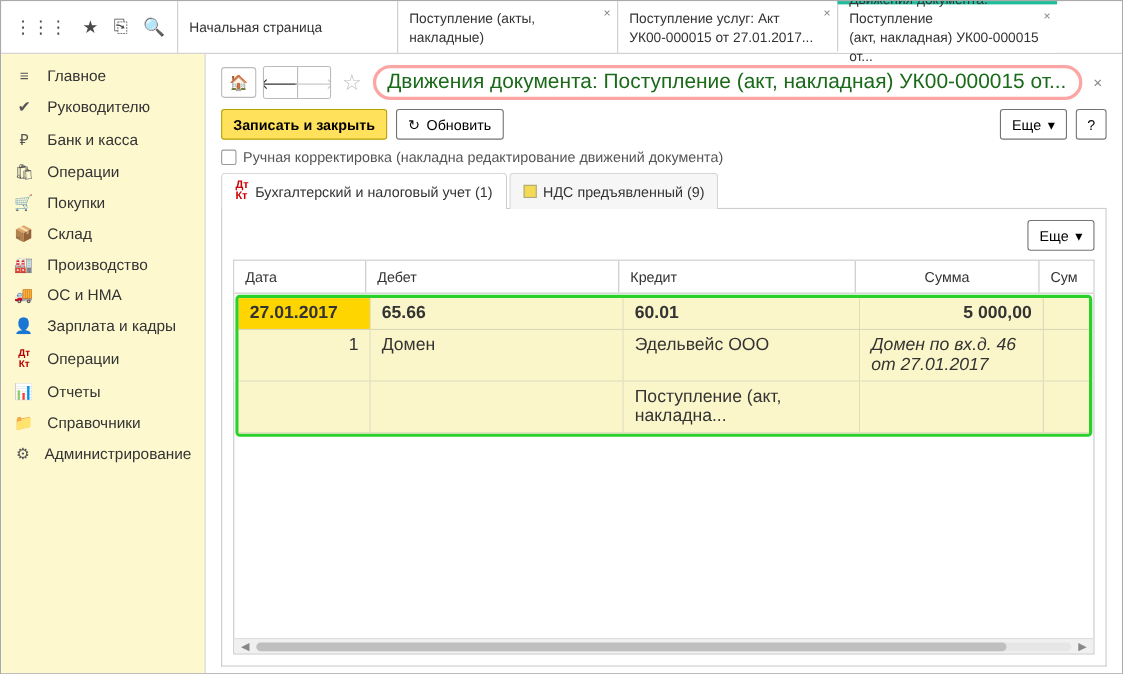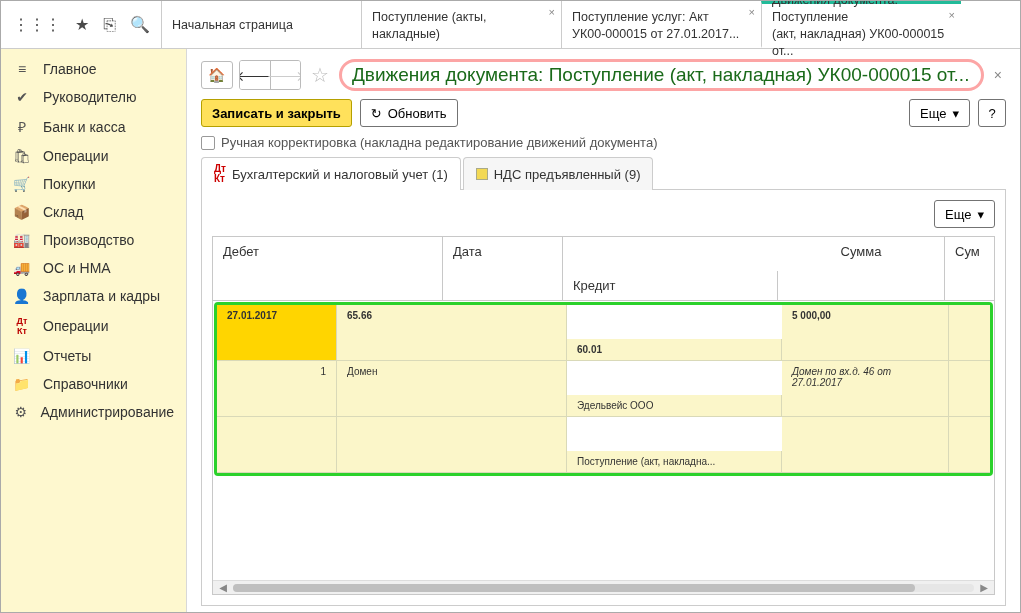--- a/index.html
+++ b/index.html
@@ -37,32 +37,32 @@
 .subtab .dk { color: #c00; font-size: 10px; font-weight: bold; line-height: 1; }
 .subtab .vat { width: 12px; height: 12px; background: #f3d954; border: 1px solid #aa8; display: inline-block; }
 .subpanel { flex: 1; border: 1px solid #ccc; border-top: none; padding: 10px; display: flex; flex-direction: column; overflow: hidden; }
 .grid-toolbar { display: flex; justify-content: flex-end; margin-bottom: 8px; }
 .grid-outer { flex: 1; border: 1px solid #c8c8c8; overflow: hidden; display: flex; flex-direction: column; }
 .grid-head { display: flex; background: #fff; border-bottom: 1px solid #c8c8c8; }
 .gh { padding: 7px 10px; font-size: 13px; color: #333; border-right: 1px solid #c8c8c8; }
 .gh:last-child { border-right: none; }
 .c-date { width: 120px; }
 .c-debit { width: 230px; }
-.c-credit { width: 215px; margin-top: 34px; }
+.c-credit { width: 215px; }
 .c-sum { width: 167px; }
 .c-sum2 { flex: 1; min-width: 30px; }
 .grid-body { flex: 1; overflow: auto; }
 .band { border: 3px solid #2bd12b; border-radius: 4px; margin: 1px; }
 .row { display: flex; }
-.row > div { border-right: 1px solid #d9d9b8; border-bottom: 1px solid #d9d9b8; padding: 5px 10px; font-size: 10px; }
+.row > div { border-right: 1px solid #d9d9b8; border-bottom: 1px solid #d9d9b8; padding: 5px 10px; font-size: 16px; }
 .row > div:last-child { border-right: none; }
 .row1 .c-date { background: #ffd500; font-weight: bold; }
 .row1 > div { background: #fbf6c9; font-weight: bold; }
 .row2 > div, .row3 > div, .row4 > div { background: #fbf6c9; }
-.c-sum { }
+.c-sum { text-align: right; }
 .row2 .c-date { text-align: right; }
 .row2 .c-sum, .row3 .c-sum, .row4 .c-sum { text-align: left; font-style: italic; }
 .scrollbar { height: 14px; background: #f0f0f0; display: flex; align-items: center; border-top: 1px solid #ddd; padding: 2px 4px; gap: 4px; }
 .sb-track { flex: 1; height: 8px; background: #e6e6e6; border-radius: 4px; position: relative; }
 .sb-thumb { position: absolute; left: 0; top: 0; height: 8px; width: 92%; background: #bfbfbf; border-radius: 4px; }
 .sb-arrow { width: 12px; color: #888; text-align: center; font-size: 10px; }
 </style>
 </head>
 <body>
 
@@ -195,22 +195,22 @@
     <div class="subpanel">
       <div class="grid-toolbar">
         <button class="btn">
             <span>Еще</span>
             <span>▾</span>
           </button>
       </div>
 
       <div class="grid-outer">
         <div class="grid-head">
+          <div class="gh c-date">Дата</div>
           <div class="gh c-debit">Дебет</div>
-          <div class="gh c-date">Дата</div>
           <div class="gh c-credit">Кредит</div>
           <div class="gh c-sum" style="text-align:center">Сумма</div>
           <div class="gh c-sum2">Сум</div>
         </div>
         <div class="grid-body">
           <div class="band">
             <div class="row row1">
               <div class="c-date">27.01.2017</div>
               <div class="c-debit">65.66</div>
               <div class="c-credit">60.01</div>

